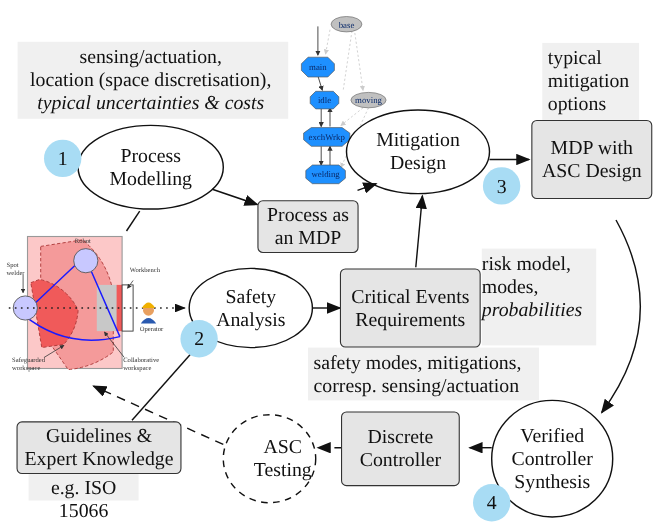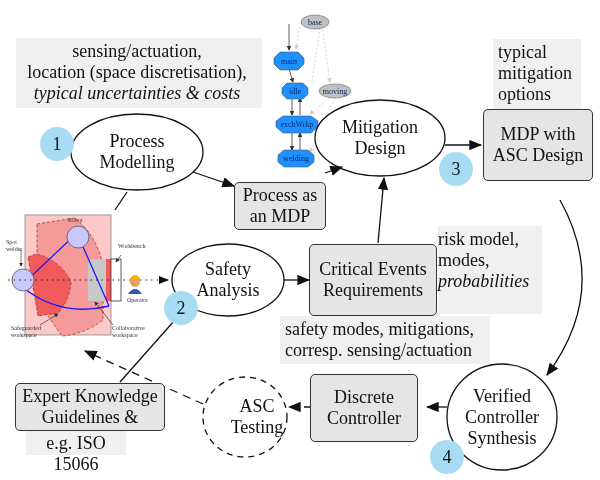--- a/index.html
+++ b/index.html
@@ -165,22 +165,22 @@
     </div>
 </div>
 <div class="box" style="left:309px;top:244px;width:128px;height:72px;">
   <div>
       <div>Critical Events</div>
       <div>Requirements</div>
     </div>
 </div>
 <div class="box" style="left:15px;top:383px;width:150px;height:48px;">
   <div>
+      <div>Guidelines &amp;</div>
       <div>Expert Knowledge</div>
-      <div>Guidelines &amp;</div>
     </div>
 </div>
 <div class="box" style="left:310px;top:374px;width:108px;height:68px;">
   <div>
       <div>Discrete</div>
       <div>Controller</div>
     </div>
 </div>
 
 <div class="badge" style="left:40px;top:127px;">

